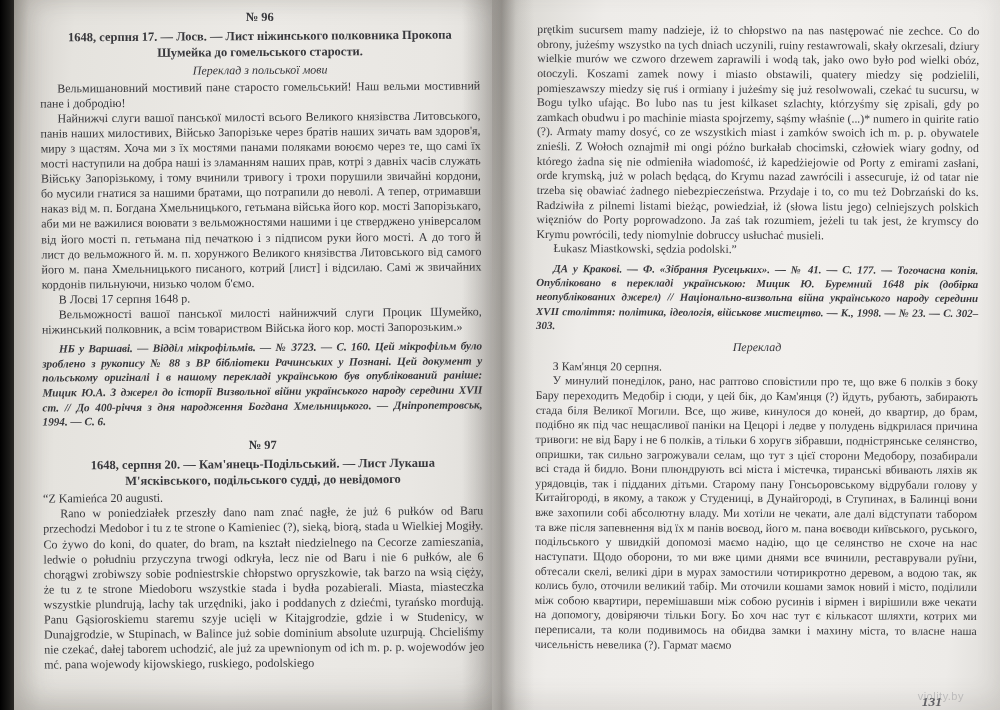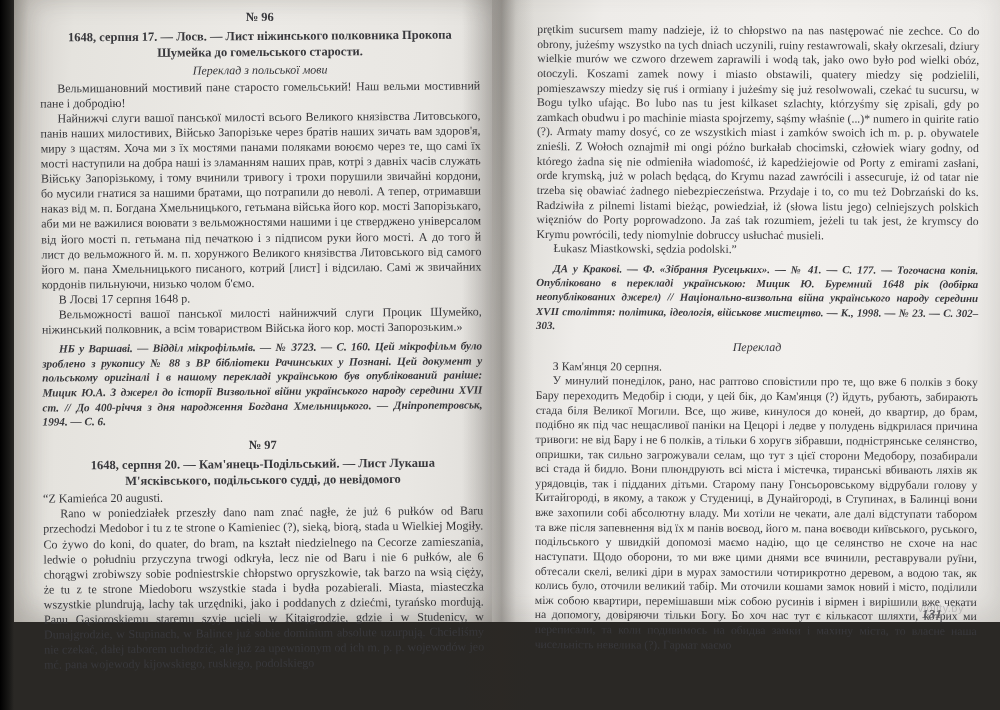--- a/index.html
+++ b/index.html
@@ -1,21 +1,21 @@
 <!DOCTYPE html>
 <html><head>
 <meta charset="utf-8">
 <style>
   html,body { margin:0; padding:0; background:#0d0d0d; }
   .photo {
     position:relative; width:1000px; height:710px; overflow:hidden;
     background:linear-gradient(90deg,#000 0,#1c1b19 10px,#2a2825 14px);
     font-family:"Liberation Serif", serif;
   }
-  .page { position:absolute; top:0; height:622px; color:#38383c; }
+  .page { position:absolute; top:0; height:710px; color:#38383c; }
   .page-left {
     left:14px; width:478px;
     background:linear-gradient(93deg,#b5b2ac 0%,#d7d4cf 3%,#e5e3de 12%,#eceae6 48%,#e9e7e3 82%,#e0deda 100%);
     box-shadow:inset 14px 0 26px rgba(70,64,58,.18), inset 0 -14px 30px rgba(70,64,58,.16);
   }
   .page-right {
     left:492px; width:508px;
     background:linear-gradient(95deg,#c2bfba 0%,#dbd9d4 5%,#eeece9 20%,#f2f0ed 58%,#edebe8 90%,#dddbd7 100%);
     box-shadow:inset 0 -10px 24px rgba(70,64,58,.12);
     text-decoration:underline;

